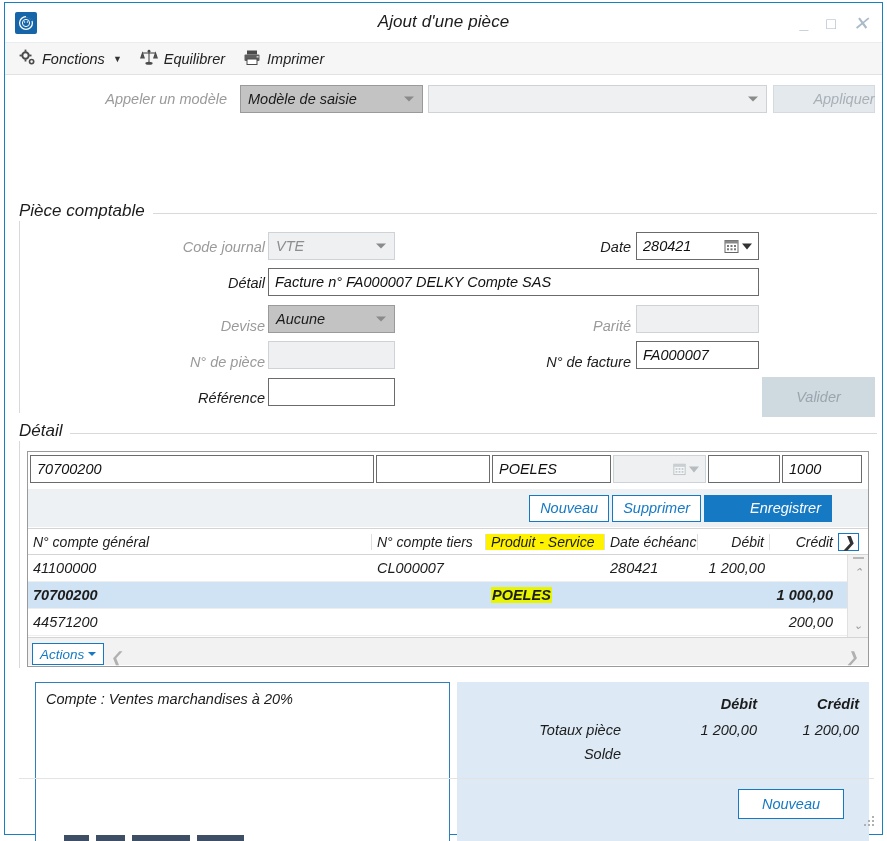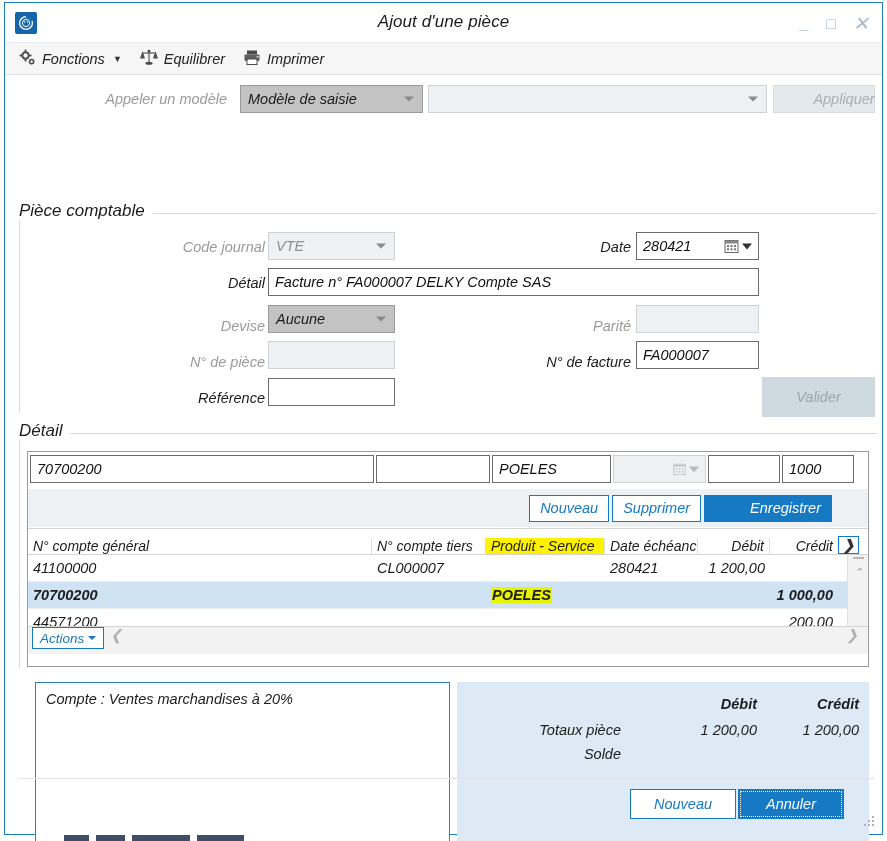--- a/index.html
+++ b/index.html
@@ -271,21 +271,21 @@
   }
   .gbtn.primary { background: #1579c4; color: #ffffff; padding-left: 45px; }
 
   
   #gridhead {
     position: absolute; left: 0; top: 76px; right: 0; height: 27px;
     background: #ffffff;
     border-top: 1px solid #d4d4d4;
     border-bottom: 1px solid #d4d4d4;
     display: flex;
-    align-items: flex-end;
+    align-items: center;
   }
   .hcell {
     font-size: 14px;
     color: #1c1c1c;
     display: flex; align-items: center;
     border-right: 1px solid #dedede;
     padding: 0 5px;
     white-space: nowrap;
     overflow: hidden;
   }
@@ -338,24 +338,24 @@
   }
   #vs-up { top: 8px; }
   #vs-down { bottom: 4px; }
   #vs-thumbtop {
     position: absolute; left: 5px; top: 2px; width: 11px; height: 2px;
     background: #b8b8b8;
   }
 
   
   #gridfoot {
-    position: absolute; left: 0; bottom: 12px; right: 0; height: 28px;
+    position: absolute; left: 0; bottom: 1px; right: 0; height: 28px;
     background: #f2f2f2;
     border-top: 1px solid #d4d4d4;
-    display: flex; align-items: flex-start;
+    display: flex; align-items: flex-end;
     padding: 0 4px;
   }
   #btn-actions {
     height: 22px;
     border: 1px solid #1579c4;
     background: #ffffff;
     color: #1579c4;
     font-size: 13.5px;
     display: flex; align-items: center; gap: 4px;
     padding: 0 7px;
@@ -596,21 +596,21 @@
                   <rect x="10" y="6.5" width="2" height="2"></rect>
                 <rect x="3" y="9.8" width="2" height="2"></rect>
                   <rect x="6.5" y="9.8" width="2" height="2"></rect>
                   <rect x="10" y="9.8" width="2" height="2"></rect>
               </g>
             </svg>
             <span style="width:0;height:0;border-left:5px solid transparent;border-right:5px solid transparent;border-top:6px solid #b6bbbf;display:inline-block"></span>
           </span>
         </div>
         <div class="ecell" style="width:72px"></div>
-        <div class="ecell" style="width:72px">1000</div>
+        <div class="ecell" style="width:80px">1000</div>
       </div>
 
       <div id="gridbtns">
         <div class="gbtn">Nouveau</div>
         <div class="gbtn">Supprimer</div>
         <div class="gbtn primary">Enregistrer</div>
       </div>
 
       <div id="gridhead">
         <div class="hcell" style="width:344px">N° compte général</div>
@@ -687,21 +687,20 @@
       </div>
       <div class="trow" style="top:64px">
         <span class="tlabel">Solde</span>
         <span class="tdebit"></span>
         <span class="tcredit"></span>
       </div>
     </div>
 
     <div id="footer">
       <div class="fbtn">Nouveau</div>
-      <div class="fbtn primary">Annuler</div>
     </div>
 
     <div id="resize-grip">
       <i style="left:8px;top:0"></i>
       <i style="left:4px;top:4px"></i>
         <i style="left:8px;top:4px"></i>
       <i style="left:0;top:8px"></i>
         <i style="left:4px;top:8px"></i>
         <i style="left:8px;top:8px"></i>
     </div>

